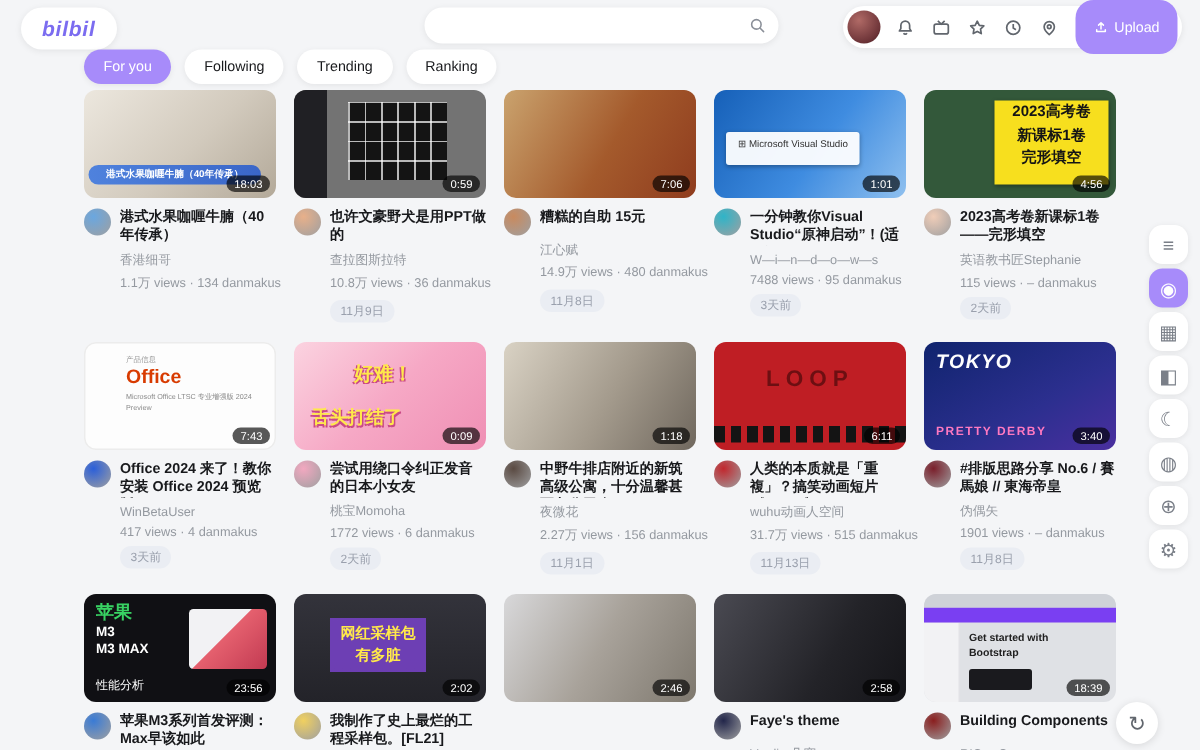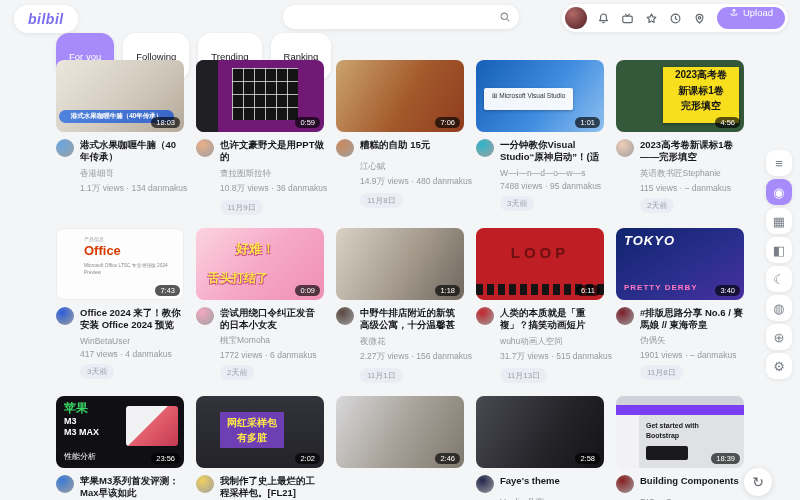--- a/index.html
+++ b/index.html
@@ -15,27 +15,27 @@
     border-radius:12px; box-shadow:0 1px 5px rgba(0,0,0,.08); display:flex; align-items:center; padding:0 8px; }
   .search-wrap input { flex:1; border:0; outline:0; font-size:10px; background:transparent; color:#18191c; }
   .search-icon { width:12px; height:12px; flex:none; }
 
   .header-right { position:absolute; right:12px; top:4px; height:28px; background:#fff; border-radius:16px;
     box-shadow:0 1px 5px rgba(0,0,0,.08); display:flex; align-items:center; gap:10px; padding:3px 3px 3px 3px; }
   .hdr-avatar { width:22px; height:22px; border-radius:50%;
     background:radial-gradient(circle at 35% 30%,#b06a66,#6d3438 70%,#40191d); flex:none; cursor:pointer; }
   .hdr-icon { width:14px; height:14px; color:#61666d; display:flex; align-items:center; justify-content:center; cursor:pointer; }
   .hdr-icon svg { width:13px; height:13px; stroke:#61666d; fill:none; stroke-width:1.4; }
-  .upload-btn { height:22px; background:#a78bfa; color:#fff; border:0; border-radius:12px; font-size:9.5px;
-    padding:0 12px; display:flex; align-items:flex-start; gap:4px; cursor:pointer; font-family:inherit; }
+  .upload-btn { height:36px; background:#a78bfa; color:#fff; border:0; border-radius:12px; font-size:9.5px;
+    padding:0 12px; display:flex; align-items:center; gap:4px; cursor:pointer; font-family:inherit; }
   .upload-btn svg { width:10px; height:10px; stroke:#fff; fill:none; stroke-width:1.6; }
 
   
   .tabs { position:absolute; left:56px; top:33px; display:flex; gap:9px; }
-  .tab { background:#fff; color:#18191c; font-size:9.5px; padding:18px 13px; border-radius:13px;
+  .tab { background:#fff; color:#18191c; font-size:9.5px; padding:6px 13px; border-radius:13px;
     box-shadow:0 1px 4px rgba(0,0,0,.07); cursor:pointer; white-space:nowrap; }
   .tab.active { background:#a78bfa; color:#fff; }
 
   
   .grid { position:absolute; left:56px; top:60px; width:690px; display:grid;
     grid-template-columns:repeat(5,128px); column-gap:12px; row-gap:13px; }
   .card { width:128px; }
   .thumb { width:128px; height:72px; border-radius:8px; position:relative; overflow:hidden; cursor:pointer; }
   .duration { position:absolute; right:4px; bottom:4px; background:rgba(0,0,0,.65); color:#fff;
     font-size:7.5px; padding:1px 5px; border-radius:7px; z-index:5; }
@@ -45,21 +45,21 @@
     overflow:hidden; cursor:pointer; }
   .sub { margin-left:24px; }
   .channel { font-size:8.5px; color:#9499a0; margin-top:4px; cursor:pointer; white-space:nowrap; overflow:hidden; }
   .meta { font-size:8.5px; color:#9499a0; margin-top:3px; white-space:nowrap; }
   .tag { display:inline-block; font-size:8px; color:#9aa0ad; background:#eaedf3; padding:2px 7px;
     border-radius:8px; margin-top:5px; }
   .tag:empty { display:none; }
 
   
   .t1 { background:linear-gradient(135deg,#ece7de,#d2cabd 55%,#b3a999); }
-  .t2 { background:#701a75; }
+  .t2 { background:#737373; }
   .t3 { background:linear-gradient(120deg,#caa36e,#a45a2c 55%,#8f3c1e); }
   .t4 { background:linear-gradient(125deg,#1660b8,#3f8ce0 55%,#8fc0ef);text-align:center; }
   .t5 { background:#33583a; }
   .t6 { background:#fdfdfd; box-shadow:inset 0 0 0 1px #ececec; }
   .t7 { background:linear-gradient(135deg,#fbd3e0,#f6a8c5 50%,#ef8fb4); }
   .t8 { background:linear-gradient(120deg,#d9d2c4,#a39a8c 55%,#70685e); }
   .t9 { background:#bf1e24; }
   .t10{ background:linear-gradient(150deg,#10246e,#2c2f8f 60%,#4a2f9f); }
   .t11{ background:#101014; }
   .t12{ background:linear-gradient(#33333b,#232329); }

